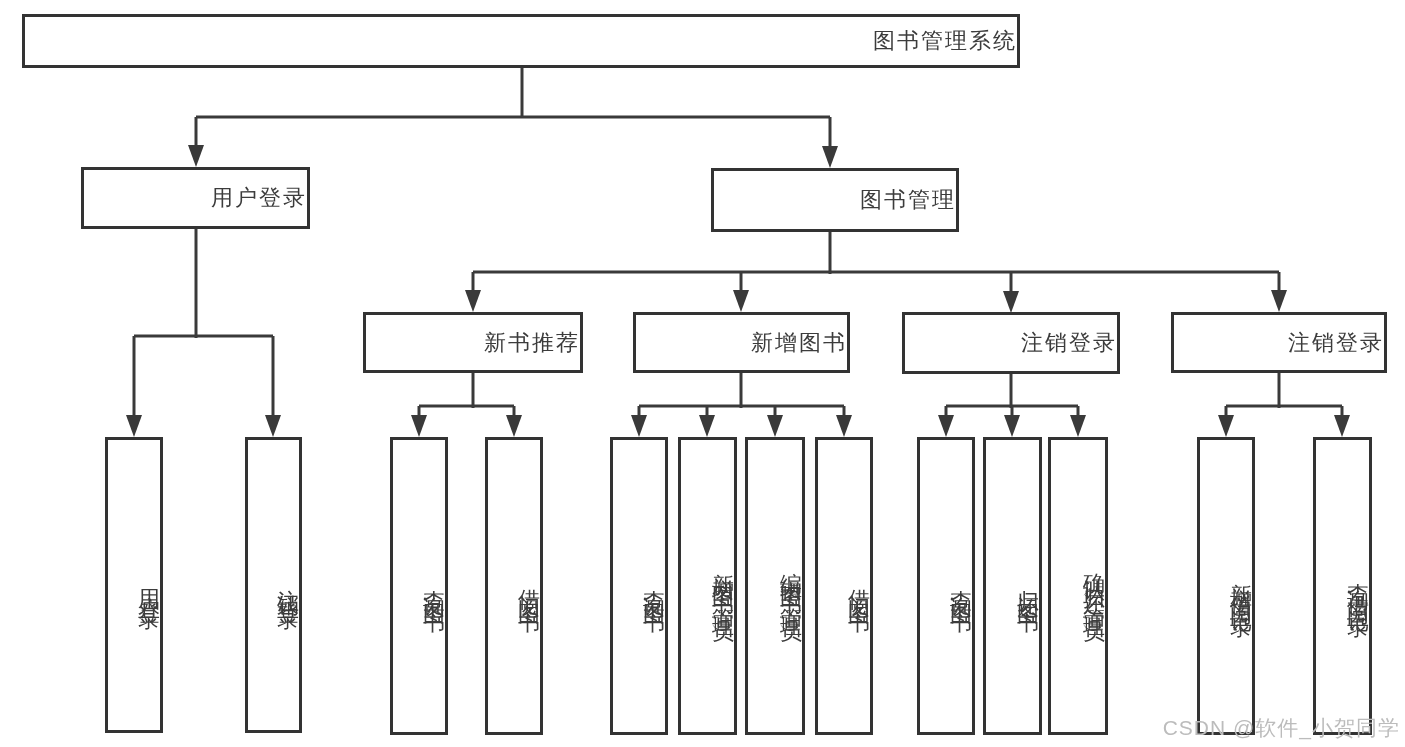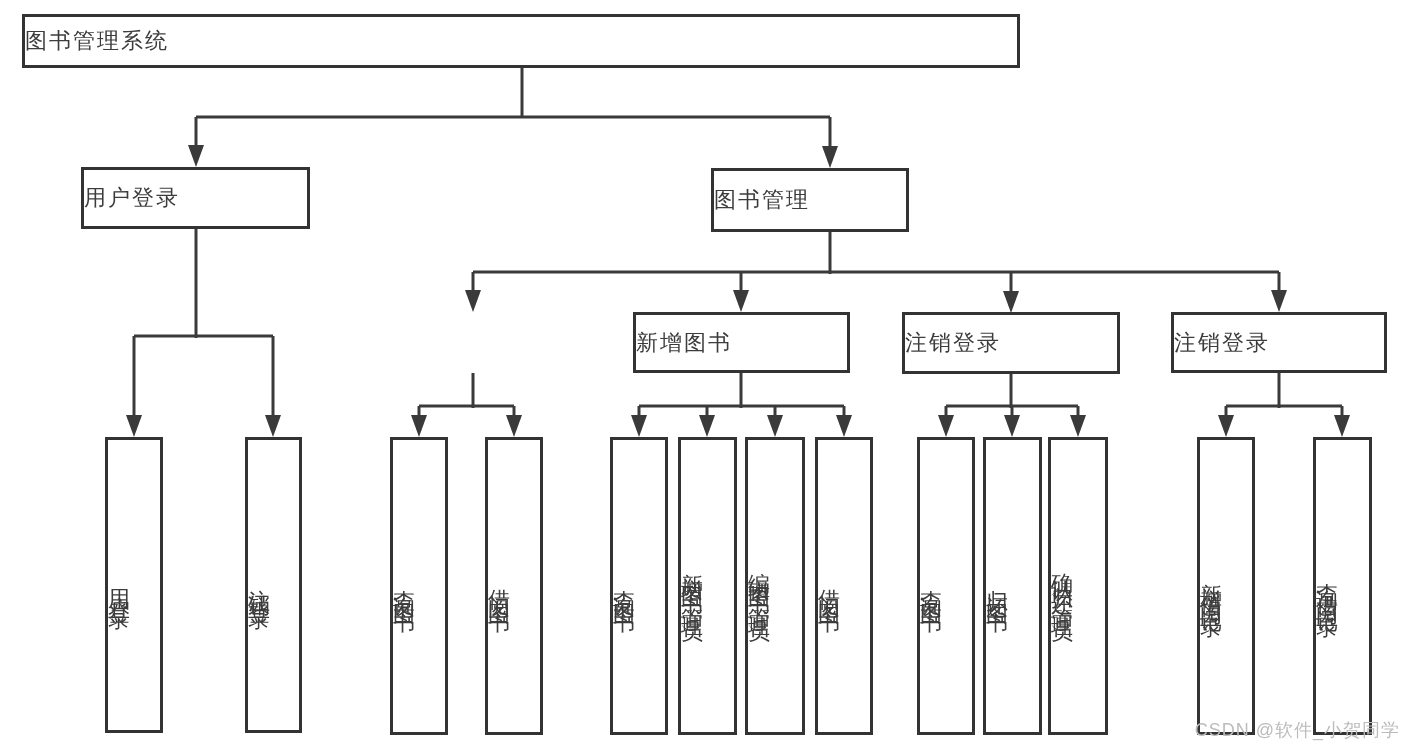--- a/index.html
+++ b/index.html
@@ -21,37 +21,37 @@
   .wires { position: absolute; left: 0; top: 0; width: 1405px; height: 747px; }
   .cl { stroke: var(--line); stroke-width: 3; fill: none; }
   .ah { fill: var(--line); stroke: none; }
   .box {
     position: absolute;
     box-sizing: border-box;
     border: 3px solid var(--border);
     background: #fff;
     display: flex;
     align-items: center;
-    justify-content: flex-start;
+    justify-content: flex-end;
     color: var(--text);
     font-size: 22px;
     letter-spacing: 2px;
     white-space: nowrap;
   }
   .vbox span {
     writing-mode: vertical-rl;
     text-orientation: mixed;
     letter-spacing: 7px;
     font-size: 22px;
     line-height: 1;
   }
   
   .n-root   { left: 22px;  top: 14px;  width: 998px; height: 54px; }
   .n-login  { left: 81px;  top: 167px; width: 229px; height: 62px; }
-  .n-mgmt   { left: 711px; top: 168px; width: 198px; height: 64px; }
+  .n-mgmt   { left: 711px; top: 168px; width: 248px; height: 64px; }
   .n-rec    { left: 363px; top: 312px; width: 220px; height: 61px; }
   .n-borrow { left: 633px; top: 312px; width: 217px; height: 61px; }
   .n-cur    { left: 902px; top: 312px; width: 218px; height: 62px; }
   .n-rec2   { left: 1171px;top: 312px; width: 216px; height: 61px; }
   
   .lf { top: 437px; height: 298px; }
   .lf-1  { left: 105px;  width: 58px; height: 296px; }
   .lf-2  { left: 245px;  width: 57px; height: 296px; }
   .lf-3  { left: 390px;  width: 58px; }
   .lf-4  { left: 485px;  width: 58px; }
@@ -61,21 +61,21 @@
   .lf-8  { left: 815px;  width: 58px; }
   .lf-9  { left: 917px;  width: 58px; }
   .lf-10 { left: 983px;  width: 59px; }
   .lf-11 { left: 1048px; width: 60px; }
   .lf-12 { left: 1197px; width: 58px; }
   .lf-13 { left: 1313px; width: 59px; }
   .watermark {
     position: absolute;
     right: 5px;
     bottom: 5px;
-    font-size: 18px;
+    font-size: 21px;
     letter-spacing: 1px;
     color: var(--watermark);
     pointer-events: none;
   }
 </style>
 </head>
 <body>
 
 <div class="canvas">
 
@@ -145,20 +145,23 @@
     <span>图书管理系统</span>
   </div>
 
   <div class="box n-login">
     <span>用户登录</span>
   </div>
   <div class="box n-mgmt">
     <span>图书管理</span>
   </div>
 
+  <div class="box n-rec">
+    <span>新书推荐</span>
+  </div>
   <div class="box n-borrow">
     <span>新增图书</span>
   </div>
   <div class="box n-cur">
     <span>注销登录</span>
   </div>
   <div class="box n-rec2">
     <span>注销登录</span>
   </div>
 

